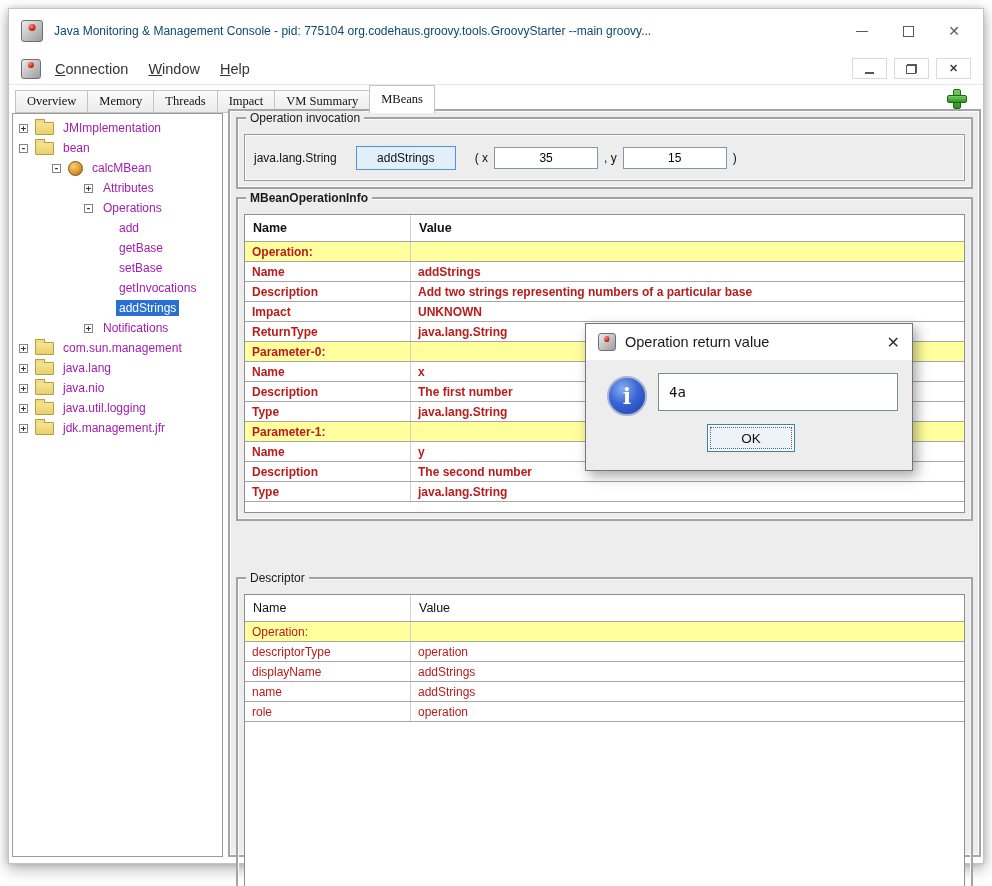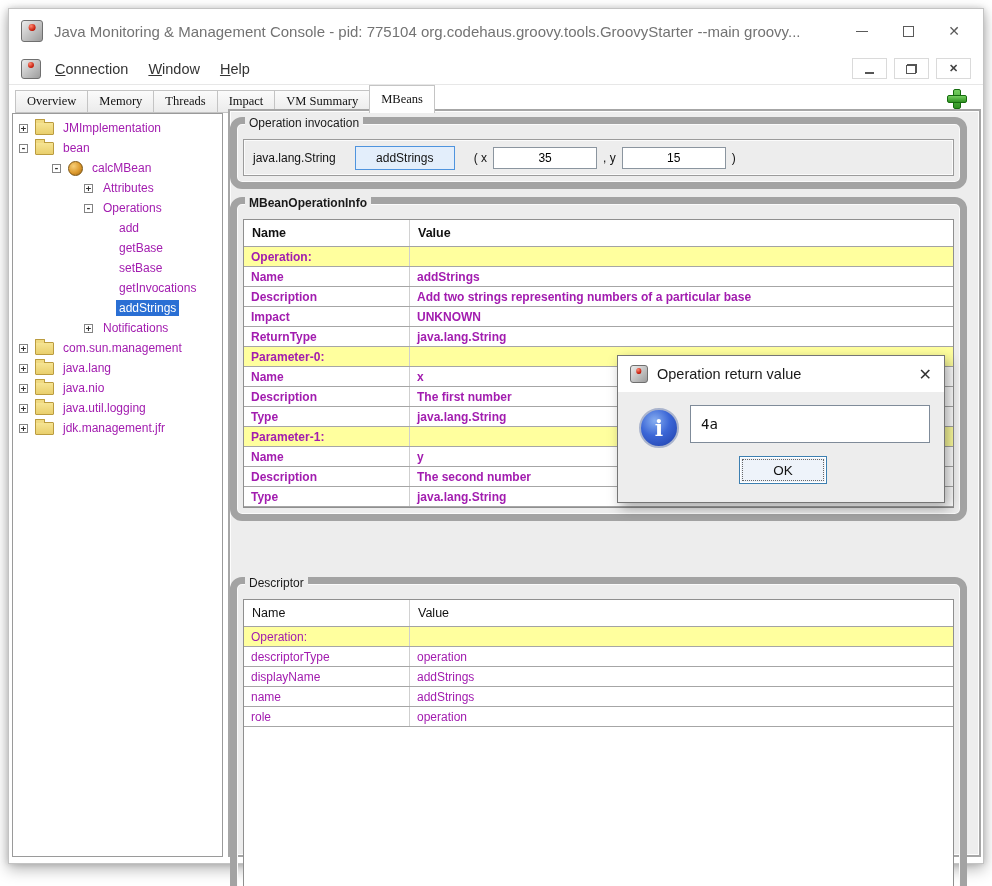--- a/index.html
+++ b/index.html
@@ -9,21 +9,21 @@
 
   
   .titlebar { height:44px; display:flex; align-items:center; padding-left:12px; background:#fff; }
   .jc-icon { position:relative; background:linear-gradient(135deg,#ececec 0%,#9c9c9c 100%);
              border:1px solid #6f6f6f; border-radius:3px; flex:none; }
   .jc-icon::after { content:''; position:absolute; left:50%; top:15%; transform:translateX(-50%);
              width:34%; height:34%; border-radius:50%; background:radial-gradient(circle at 35% 30%, #ff8a73, #c01000 75%); }
   .jc-icon.sz22 { width:22px; height:22px; }
   .jc-icon.sz20 { width:20px; height:20px; }
   .jc-icon.sz18 { width:18px; height:18px; }
-  .title-text { margin-left:11px; font-size:15px; color:#737373; white-space:nowrap; overflow:hidden; flex:1; }
+  .title-text { margin-left:11px; font-size:12px; color:#0c4a6e; white-space:nowrap; overflow:hidden; flex:1; }
   .win-controls { display:flex; align-self:stretch; margin-right:6px; }
   .wc { width:46px; display:flex; align-items:center; justify-content:center; color:#5a5a5a; }
   .wc-min-glyph { width:12px; height:1px; background:#5a5a5a; }
   .wc-max-glyph { width:11px; height:11px; border:1px solid #5a5a5a; }
   .wc-close-glyph { font-size:14px; font-weight:300; color:#5a5a5a; }
 
   
   .menubar { height:32px; display:flex; align-items:center; padding:0 12px; background:#fff; border-bottom:1px solid #e7e7e7; }
   .menus { display:flex; margin-left:14px; flex:1; }
   .menu-item { font-size:14.5px; color:#333; margin-right:20px; cursor:default; }
@@ -59,21 +59,21 @@
   .folder-icon::before { content:''; position:absolute; left:-1px; top:-4px; width:8px; height:3px;
             background:#f0da82; border:1px solid #bb9c3f; border-bottom:none; border-radius:1px 1px 0 0; }
   .bean-icon { width:15px; height:15px; flex:none; margin-right:6px; border-radius:50%;
             background:radial-gradient(circle at 35% 32%, #f7cf78 0%, #dd9a2e 55%, #9a6312 100%); border:1px solid #7d5410; }
   .tree-label { font-size:12px; color:#a21caf; padding:1px 3px; }
   .tree-row.selected .tree-label { background:#2a6fd4; color:#fff; }
 
   
   .rpanel { position:absolute; left:219px; top:100px; width:753px; height:748px;
             background:#ededed; border:2px solid #a6a6a6; box-shadow: inset 0 0 0 1px #fdfdfd; }
-  .group { position:absolute; left:0; width:737px; border:7px solid #a3a3a3; border-radius:12px;
+  .group { position:absolute; left:6px; width:737px; border:2px solid #a3a3a3; border-radius:0;
            box-shadow: inset 0 0 0 1px #fafafa; }
   .group-title { position:absolute; top:-8px; left:8px; background:#ededed; padding:0 4px; font-size:12px; color:#1a1a1a; line-height:14px; }
   #g1 { top:6px; height:72px; }
   #g2 { top:86px; height:324px;font-weight:bold; }
   #g3 { top:418px; height:326px;margin-top:48px; }
 
   
   .inv-box { position:absolute; left:6px; right:6px; top:15px; bottom:6px; border:1px solid #9b9b9b;
              box-shadow: inset 0 0 0 1px #fbfbfb; display:flex; align-items:center; padding-left:9px; font-size:12px; color:#111; }
   .inv-type { margin-right:19px; }
@@ -81,28 +81,28 @@
              color:#111; font-family:"Liberation Sans",sans-serif; margin-right:13px; }
   .inv-paren { margin:0 6px; }
   .inv-field { width:104px; height:22px; border:1px solid #8b959f; background:#fff; font-size:12px;
              text-align:center; font-family:"Liberation Sans",sans-serif; }
 
   
   .dtable { position:absolute; left:6px; right:6px; top:15px; bottom:6px; background:#fff; border:1px solid #8f8f8f; overflow:hidden; }
   .thead { display:flex; align-items:stretch; height:27px; border-bottom:1px solid #a3a3a3; font-size:12.5px; color:#111; }
   .th-name { width:166px; display:flex; align-items:center; padding-left:8px; border-right:1px solid #d2d2d2; }
   .th-value { flex:1; display:flex; align-items:center; padding-left:8px; }
-  .trow { display:flex; align-items:stretch; height:20px; border-bottom:1px solid #a6a6a6; font-size:12px; color:#a21caf; }
+  .trow { display:flex; align-items:stretch; height:20px; border-bottom:1px solid #a6a6a6; font-size:12px; color:#b91c1c; }
   .trow.section { background:#ffff9e; }
   .tc-name { width:166px; display:flex; align-items:center; padding-left:7px; border-right:1px solid #cfcfcf; }
   .tc-value { flex:1; display:flex; align-items:center; padding-left:7px; white-space:nowrap; }
 
   
-  #dialog { position:absolute; left:608px; top:314px; width:328px; height:148px; background:#ededed;
-            border:1px solid #757575; box-shadow: 4px 5px 12px rgba(0,0,0,.35); z-index:10;margin-top:32px; }
+  #dialog { position:absolute; left:576px; top:314px; width:328px; height:148px; background:#ededed;
+            border:1px solid #757575; box-shadow: 4px 5px 12px rgba(0,0,0,.35); z-index:10; }
   .dlg-title { height:36px; background:#fff; display:flex; align-items:center; padding:0 12px; }
   .dlg-title-text { flex:1; margin-left:9px; font-size:14.5px; color:#1a1a1a; }
   .dlg-close { font-size:16px; font-weight:300; color:#333; cursor:default; }
   .dlg-body { position:relative; height:111px; }
   .info-icon { position:absolute; left:21px; top:16px; width:40px; height:40px; border-radius:50%;
             background:radial-gradient(circle at 38% 30%, #87aef0 0%, #3b66d6 45%, #1d3da8 100%);
             border:2px solid #aab4cd; display:flex; align-items:center; justify-content:center; }
   .info-i { color:#fff; font-family:"DejaVu Serif", serif; font-weight:bold; font-size:22px; line-height:22px; }
   .dlg-field { position:absolute; left:72px; top:13px; width:240px; height:38px; background:#fff;
             border:1px solid #7f8b99; font:14px "DejaVu Sans Mono", monospace; color:#111; padding-left:10px; }

